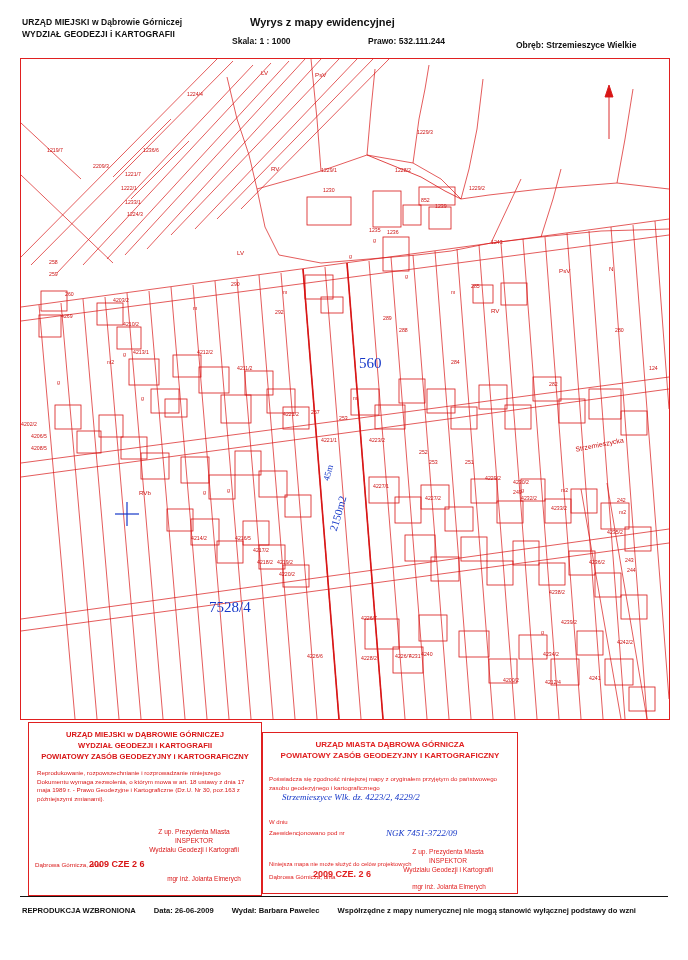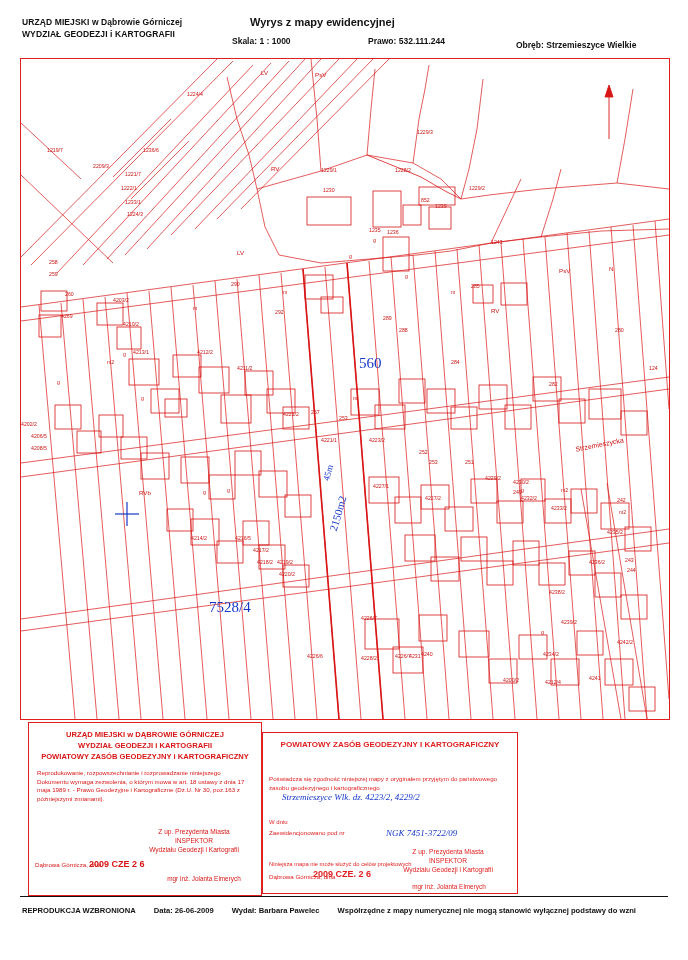--- a/index.html
+++ b/index.html
@@ -392,20 +392,21 @@
       <div>INSPEKTOR</div>
       <div>Wydziału Geodezji i Kartografii</div>
     </div>
     <div class="t4">Dąbrowa Górnicza, dnia</div>
     <div class="t5">2009 CZE  2 6</div>
     <div class="t6">mgr inż. Jolanta Elmerych</div>
   </div>
 
   <div class="stamp-right">
     <div class="r1">
+      <div>URZĄD MIASTA DĄBROWA GÓRNICZA</div>
       <div>POWIATOWY ZASÓB GEODEZYJNY I KARTOGRAFICZNY</div>
     </div>
     <div class="r2">Poświadcza się zgodność niniejszej mapy z oryginałem przyjętym do państwowego zasobu geodezyjnego i kartograficznego</div>
     <div class="r3">
       <span>Zaewidencjonowano pod nr</span>
     </div>
     <div class="r4">
       <div>Z up. Prezydenta Miasta</div>
       <div>INSPEKTOR</div>
       <div>Wydziału Geodezji i Kartografii</div>

